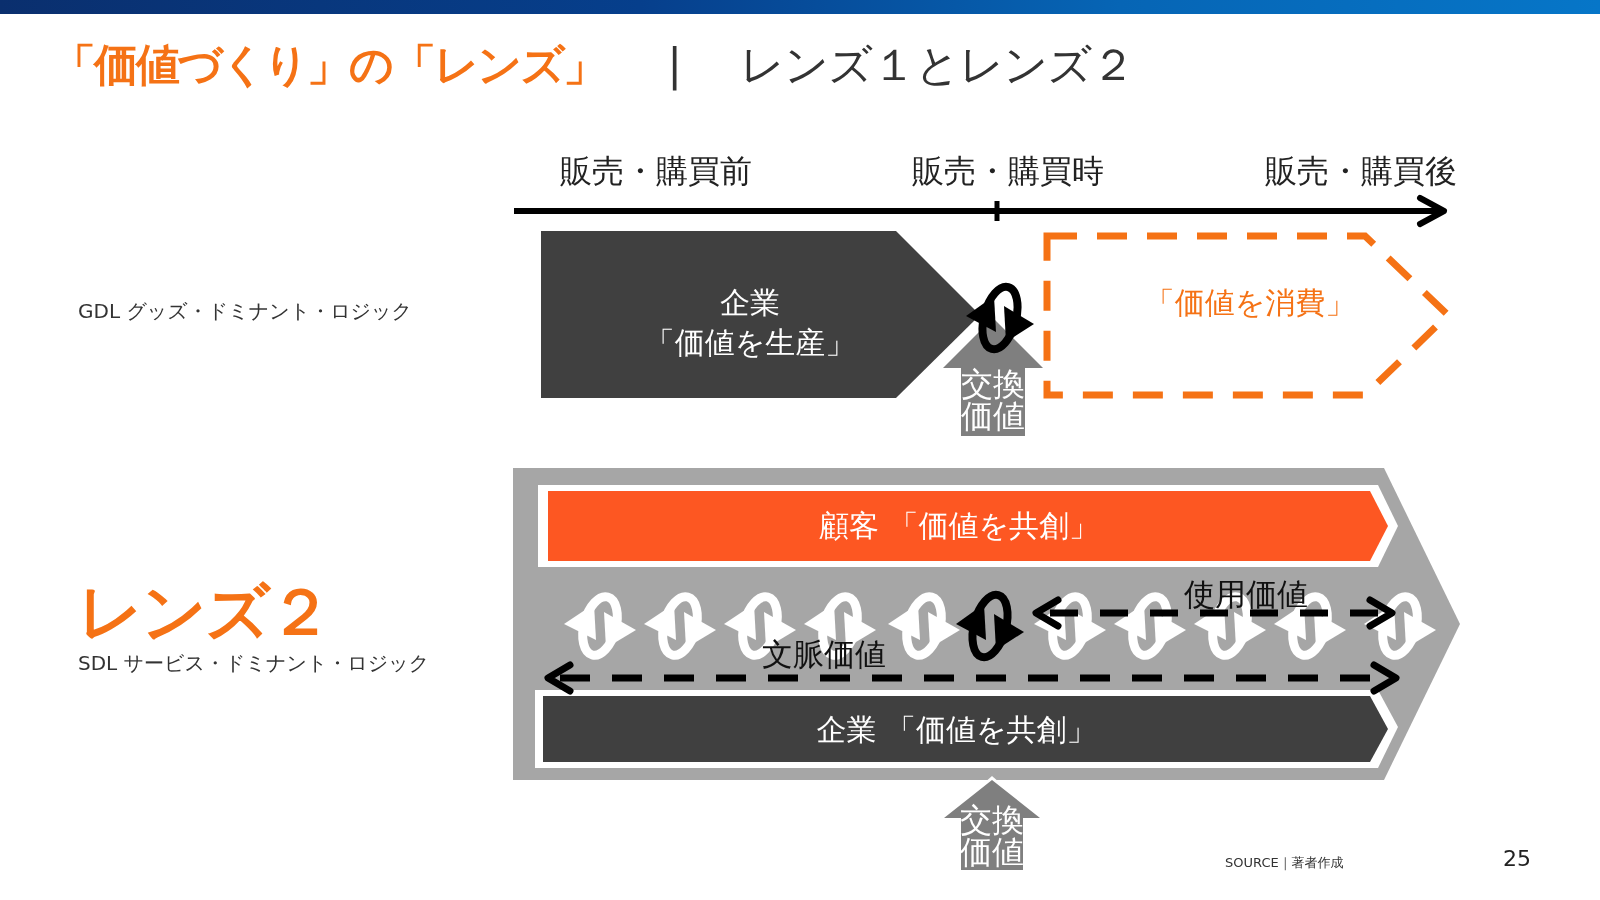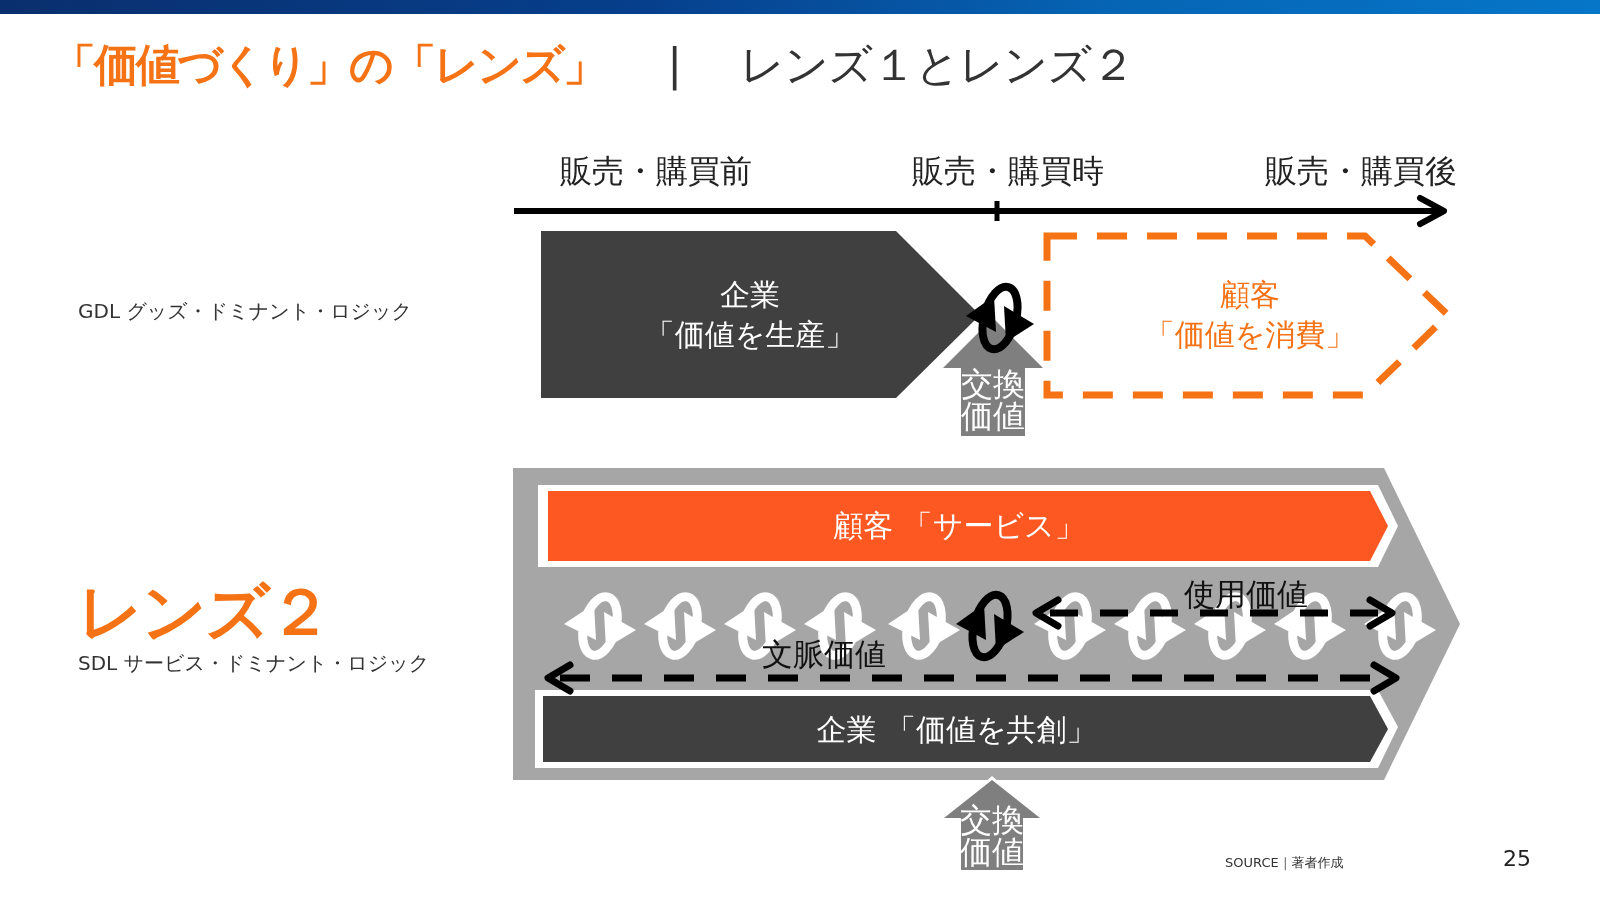--- a/index.html
+++ b/index.html
@@ -13,21 +13,21 @@
   .title .rest { color:#333; font-size:44px; font-weight:normal; letter-spacing:-1px; }
 
   .lens-label { position:absolute; left:78px; }
   .lens-label .big { color:#f57215; font-size:64px; font-weight:bold; line-height:64px; letter-spacing:-2px; }
   .lens-label .sub { color:#333; font-size:20px; margin-top:6px; white-space:nowrap; }
 
   .timeline-label { position:absolute; top:150px; font-size:32px; color:#222; white-space:nowrap; }
 
   .svgwrap { position:absolute; left:0; top:0; width:1600px; height:900px; pointer-events:none; }
 
-  .box-text { position:absolute; text-align:center; white-space:nowrap; }
+  .box-text { position:absolute; text-align:center; white-space:nowrap;margin-top:8px; }
   .box1-text { left:630px; top:275px; width:240px; color:#fff; font-size:30px; line-height:40px; }
   .box2-text { left:1110px; top:275px; width:280px; color:#f57215; font-size:30px; line-height:40px; }
   .xv-text { position:absolute; color:#fff; font-size:32px; line-height:32px; text-align:center; width:70px; white-space:nowrap; }
   .band-text { position:absolute; color:#fff; font-size:30px; white-space:nowrap; text-align:center; }
   .val-text { position:absolute; color:#111; font-size:31px; white-space:nowrap; }
 
   .footer { position:absolute; left:1225px; top:854px; font-size:13px; color:#333; white-space:nowrap; }
   .pageno { position:absolute; left:1503px; top:846px; font-size:22px; color:#222; }
 </style>
 </head>
@@ -116,29 +116,28 @@
 
   <polygon points="992,776 1040,818 1040,818 945,818" fill="#fff"></polygon>
   <polygon points="992,780 1040,818 1023,818 1023,870 961,870 961,818 944,818" fill="#7f7f7f"></polygon>
 </svg>
 
 <div class="box-text box1-text">
   <div>企業</div>
   <div>「価値を生産」</div>
 </div>
 <div class="box-text box2-text">
-  <div>顧客</div>
   <div>「価値を消費」</div>
 </div>
 <div class="xv-text" style="left:958px; top:368px;">
   <div>交換</div>
   <div>価値</div>
 </div>
 
-<div class="band-text" style="left:548px; top:506px; width:822px;">顧客 「サービス」</div>
+<div class="band-text" style="left:548px; top:506px; width:822px;">顧客 「価値を共創」</div>
 <div class="band-text" style="left:543px; top:710px; width:827px;">企業 「価値を共創」</div>
 <div class="val-text" style="left:1152px; top:574px;margin-left:32px;">使用価値</div>
 <div class="val-text" style="left:762px; top:634px;">文脈価値</div>
 <div class="xv-text" style="left:957px; top:804px;">
   <div>交換</div>
   <div>価値</div>
 </div>
 
 <div class="footer">SOURCE｜著者作成</div>
 <div class="pageno">25</div>

